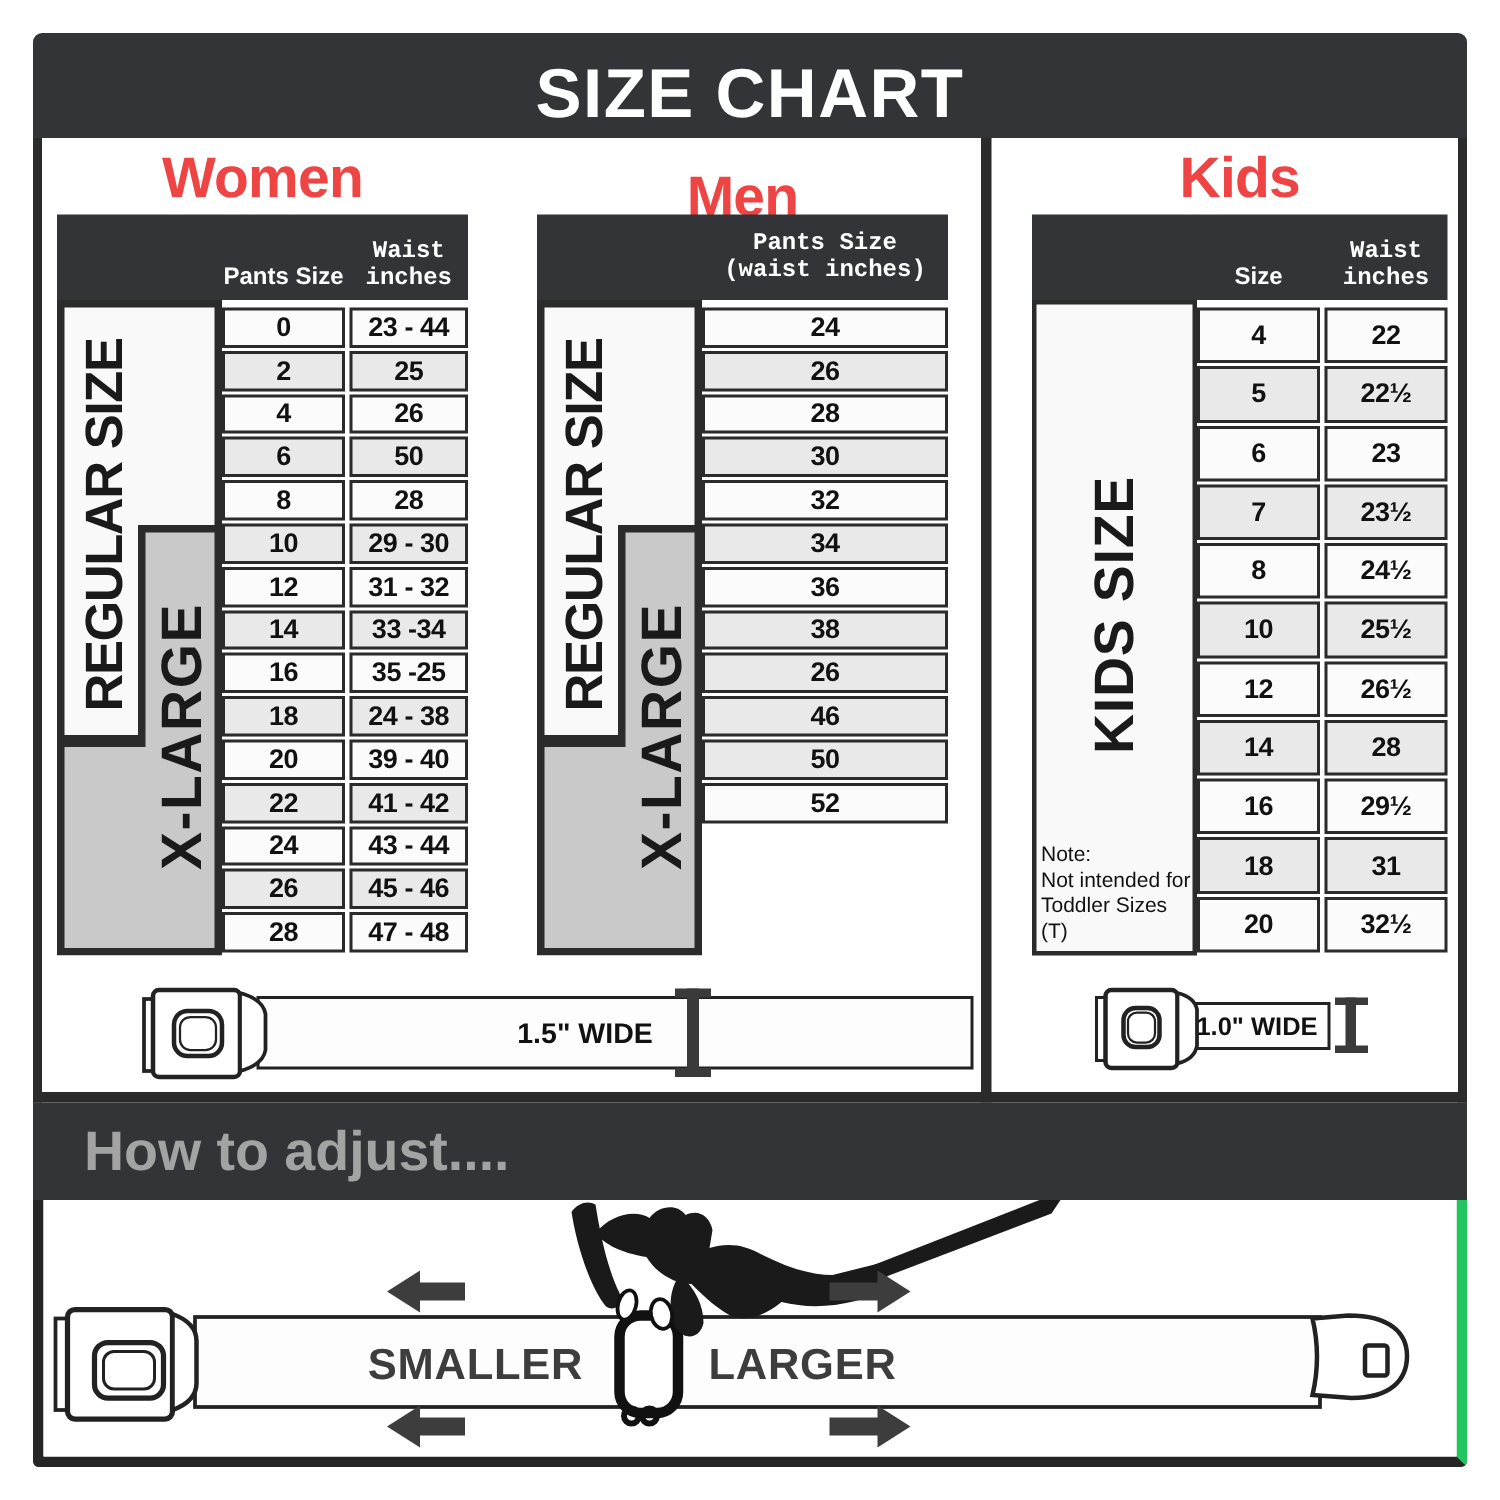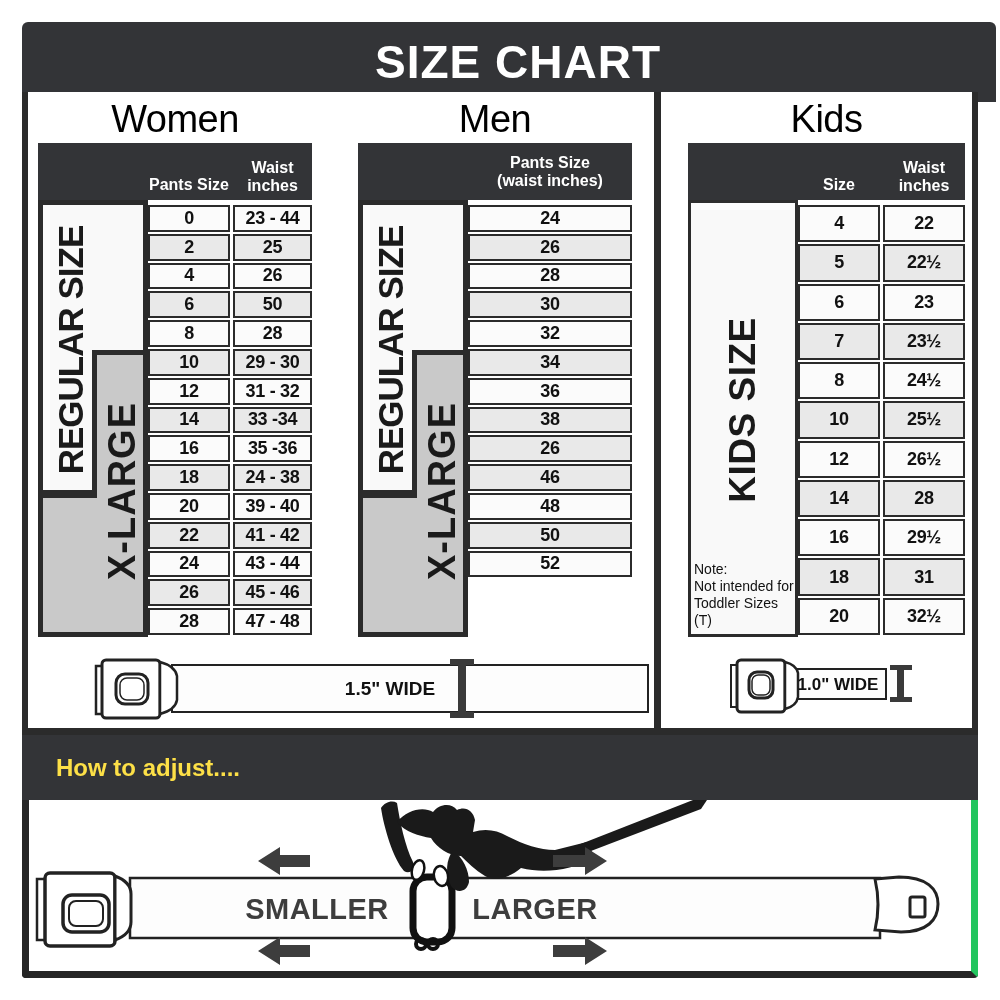--- a/index.html
+++ b/index.html
@@ -1,36 +1,36 @@
 <!DOCTYPE html>
 <html><head>
 <meta charset="utf-8">
 <style>
   html,body{margin:0;padding:0;background:#fff;}
   .page{position:relative;width:1000px;height:1000px;background:#fff;overflow:hidden;
         font-family:"Liberation Sans","DejaVu Sans",sans-serif;color:#111;}
   .abs{position:absolute;}
   
   .title-bar{left:22px;top:22px;width:956px;height:80px;background:#333437;border-radius:6px 6px 0 0;
-             display:flex;align-items:center;justify-content:center;padding-left:18px;}
+             display:flex;align-items:center;justify-content:center;}
   .title-bar span{color:#fff;font-size:46px;font-weight:bold;letter-spacing:1px;}
   
   .upper-box{left:22px;top:92px;width:956px;height:643px;background:#fff;box-sizing:border-box;
              border-left:6px solid #2b2b2b;border-right:6px solid #2b2b2b;border-bottom:7px solid #2b2b2b;}
   .divider{left:654px;top:92px;width:7px;height:643px;background:#2b2b2b;}
   .sec-head{top:96px;height:46px;display:flex;align-items:center;justify-content:center;
-            color:#000000;font-size:38px;font-weight:normal;letter-spacing:-0.5px;}
-  .sh-women{left:38px;width:274px;} .sh-men{left:358px;width:274px;} .sh-kids{left:688px;width:277px;}
+            color:#ef4444;font-size:38px;font-weight:bold;letter-spacing:-0.5px;}
+  .sh-women{left:38px;width:274px;} .sh-men{left:358px;width:274px;margin-top:13px;} .sh-kids{left:688px;width:277px;}
   
   .tbl-head{background:#333437;}
   .th-women{left:38px;top:143px;width:274px;height:57px;}
   .th-men{left:358px;top:143px;width:274px;height:57px;}
   .th-kids{left:688px;top:143px;width:277px;height:57px;}
   .tbl-head span{position:absolute;color:#fff;font-size:16px;font-weight:bold;text-align:center;line-height:1.12;}
-  .ml{white-space:pre-line;}
+  .ml{white-space:pre-line;font-family:Liberation Mono, monospace;}
   .th-col1{left:110px;width:82px;bottom:6px;}
   .th-col2{left:195px;width:79px;bottom:5px;}
   .th-col2k{left:195px;width:82px;bottom:5px;}
   .th-men-c{left:110px;width:164px;top:0;height:57px;display:flex;align-items:center;justify-content:center;}
   
   .grid{display:grid;row-gap:2px;column-gap:3px;}
   .w-grid{left:148px;top:205px;width:164px;height:430px;grid-template-columns:82px 79px;grid-template-rows:repeat(15,1fr);}
   .m-grid{left:468px;top:205px;width:164px;height:430px;grid-template-columns:164px;grid-template-rows:repeat(15,1fr);}
   .k-grid{left:798px;top:205px;width:167px;height:430px;grid-template-columns:82px 82px;grid-template-rows:repeat(11,1fr);}
   .cell{box-sizing:border-box;border:2.5px solid #2b2b2b;background:#fbfbfb;display:flex;align-items:center;
@@ -40,21 +40,21 @@
   .kids-label{left:688px;top:200px;width:110px;height:437px;background:#f9f9f9;box-sizing:border-box;border:3px solid #2b2b2b;}
   .vtext{position:absolute;left:50%;top:48%;transform:translate(-50%,-50%) rotate(-90deg);white-space:nowrap;
          font-size:37px;font-weight:bold;letter-spacing:0.5px;color:#1a1a1a;}
   .kids-note{position:absolute;left:3px;bottom:5px;font-size:14px;line-height:1.22;color:#111;white-space:pre-line;}
   
   .svg-vlabel{font-family:"Liberation Sans","DejaVu Sans",sans-serif;font-weight:bold;fill:#1a1a1a;}
   .belt-label{font-family:"Liberation Sans","DejaVu Sans",sans-serif;font-weight:bold;fill:#111;}
   .adj-label{font-family:"Liberation Sans","DejaVu Sans",sans-serif;font-weight:bold;fill:#3d3d3d;letter-spacing:0.5px;}
   
   .adjust-bar{left:22px;top:735px;width:956px;height:65px;background:#333437;display:flex;align-items:center;box-sizing:border-box;padding-left:34px;}
-  .adjust-bar span{color:#fde047;font-size:24px;font-weight:bold;}
+  .adjust-bar span{color:#a3a3a3;font-size:37px;font-weight:bold;}
   .adjust-box{left:22px;top:800px;width:956px;height:178px;background:#fff;box-sizing:border-box;
               border-left:7px solid #262626;border-right:7px solid #22c55e;border-bottom:7px solid #262626;
               border-radius:0 0 4px 4px;}
 </style>
 </head>
 <body>
 
 <div class="page">
 
   <div class="abs title-bar">
@@ -90,21 +90,21 @@
       <div class="cell alt">50</div>
     <div class="cell">8</div>
       <div class="cell">28</div>
     <div class="cell alt">10</div>
       <div class="cell alt">29 - 30</div>
     <div class="cell">12</div>
       <div class="cell">31 - 32</div>
     <div class="cell alt">14</div>
       <div class="cell alt">33 -34</div>
     <div class="cell">16</div>
-      <div class="cell">35 -36</div>
+      <div class="cell">35 -25</div>
     <div class="cell alt">18</div>
       <div class="cell alt">24 - 38</div>
     <div class="cell">20</div>
       <div class="cell">39 - 40</div>
     <div class="cell alt">22</div>
       <div class="cell alt">41 - 42</div>
     <div class="cell">24</div>
       <div class="cell">43 - 44</div>
     <div class="cell alt">26</div>
       <div class="cell alt">45 - 46</div>
@@ -126,21 +126,20 @@
     <div class="cell">24</div>
     <div class="cell alt">26</div>
     <div class="cell">28</div>
     <div class="cell alt">30</div>
     <div class="cell">32</div>
     <div class="cell alt">34</div>
     <div class="cell">36</div>
     <div class="cell alt">38</div>
     <div class="cell alt">26</div>
     <div class="cell alt">46</div>
-    <div class="cell">48</div>
     <div class="cell alt">50</div>
     <div class="cell">52</div>
   </div>
 
   <div class="abs tbl-head th-kids">
     <span class="th-col1">Size</span>
     <span class="th-col2k ml">Waist
 inches</span>
   </div>
   <div class="abs kids-label">

